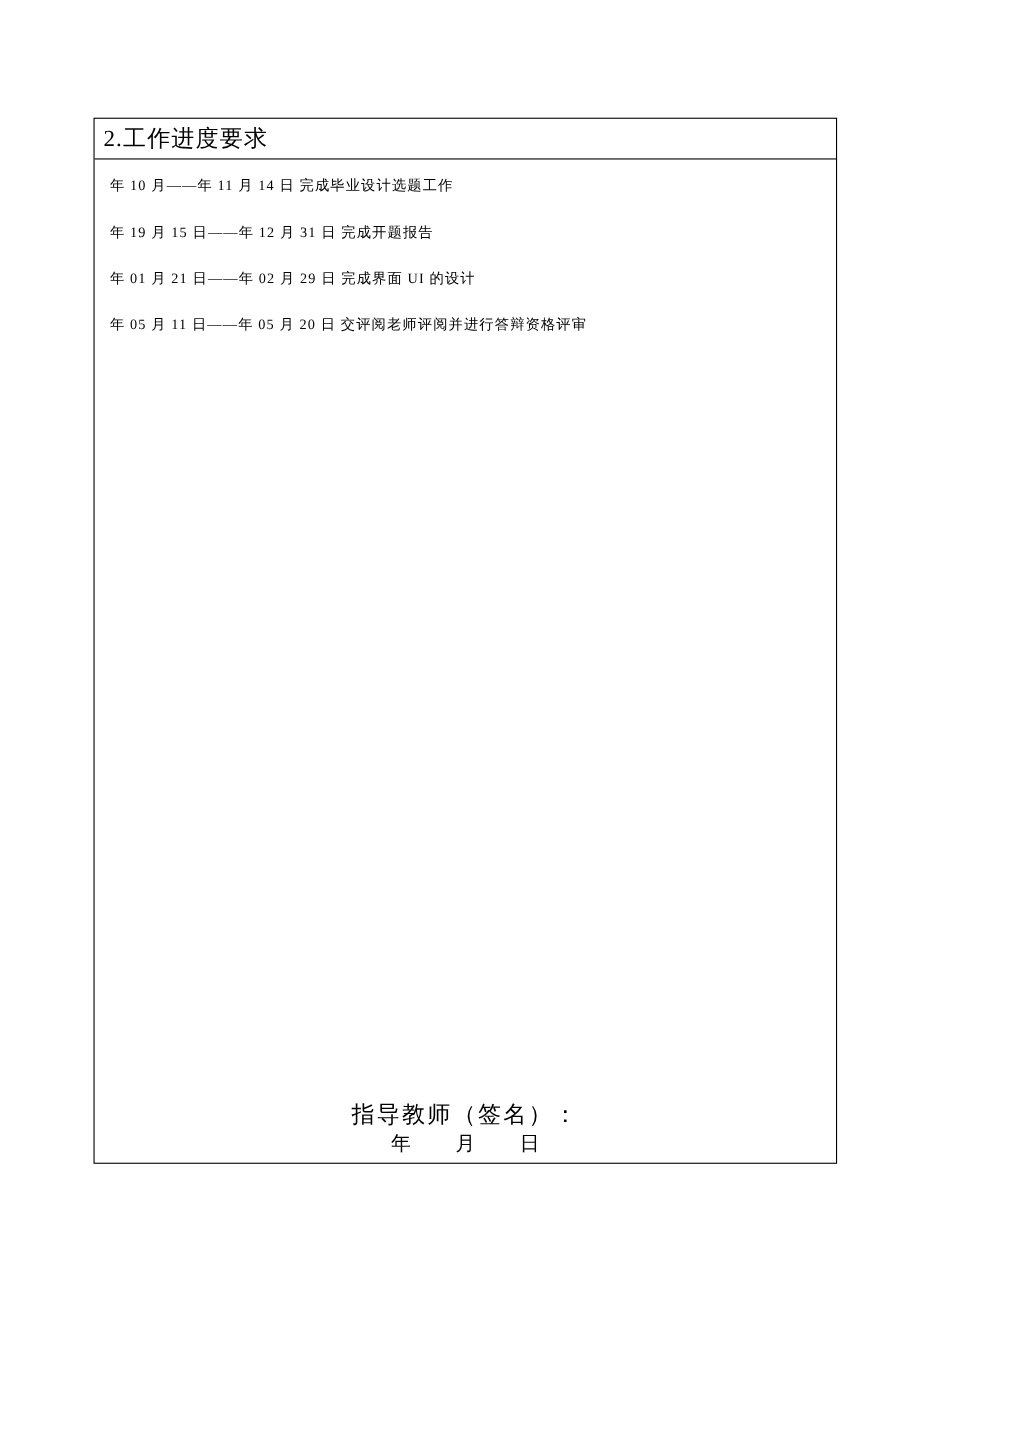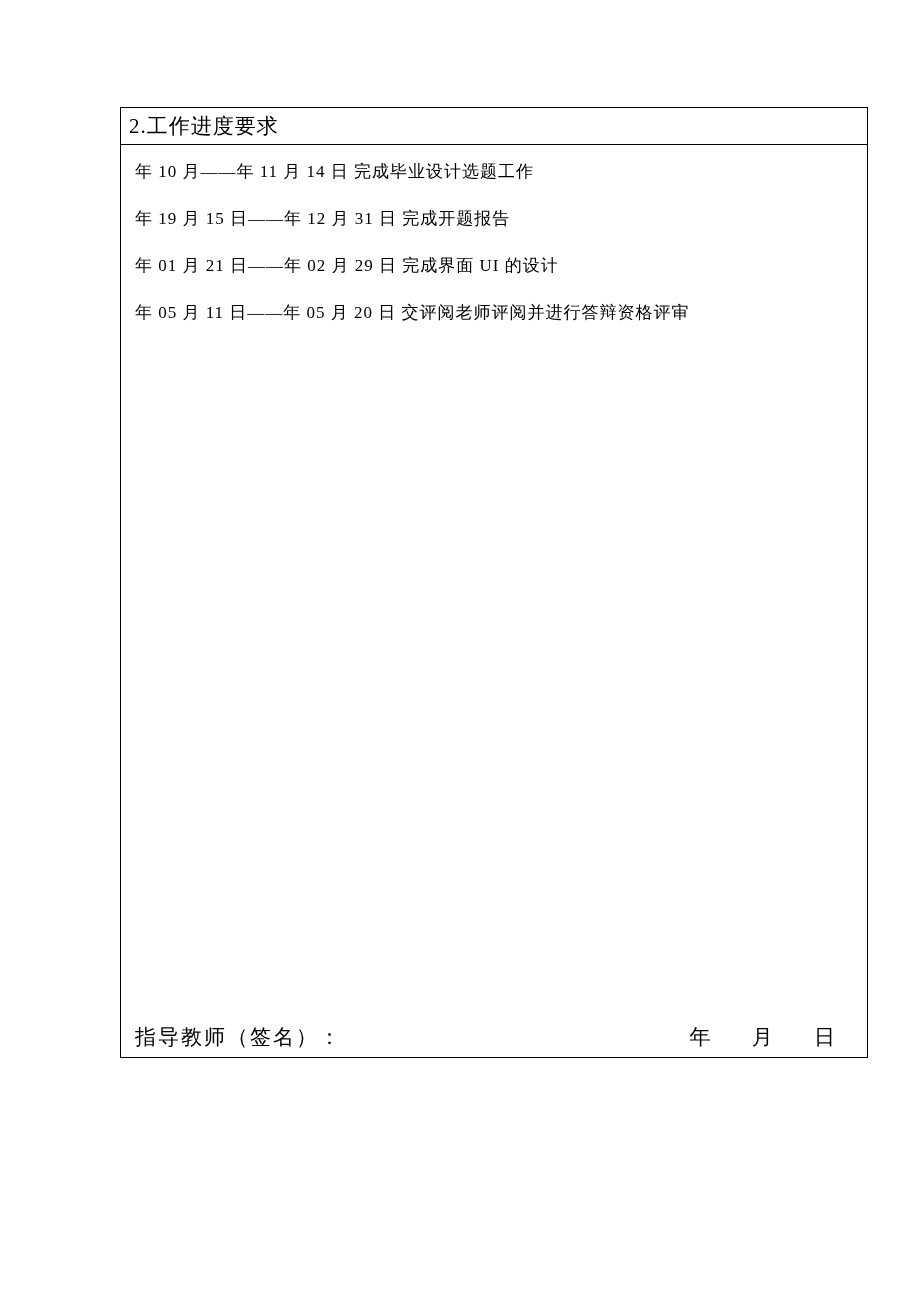--- a/index.html
+++ b/index.html
@@ -8,58 +8,58 @@
       padding: 0;
     }
     body {
       width: 920px;
       height: 1302px;
       background: #ffffff;
       font-family: "SimSun", "宋体", serif;
       padding: 107px 85px 0 85px;
     }
     .document-box {
-      width: 748px;
+      width: 676px;
       border: 1px solid #000000;
-      margin-left: 35px;
     }
     .section-header {
       padding: 4px 8px 4px 8px;
       border-bottom: 1px solid #000000;
       font-size: 21px;
       font-weight: normal;
       letter-spacing: 1px;
     }
     .section-body {
       padding: 15px 14px 0 14px;
       min-height: 912px;
       position: relative;
     }
     .schedule-line {
-      font-size: 17px;
+      font-size: 13px;
       margin-bottom: 24px;
       letter-spacing: 1px;
       white-space: nowrap;
     }
     .signature-row {
       position: absolute;
       bottom: 6px;
       left: 14px;
       right: 14px;
       display: flex;
       justify-content: space-between;
       align-items: center;
       font-size: 21px;
       letter-spacing: 2px;
+      flex-direction: column;
     }
     .signature-label {
       font-size: 21px;
     }
     .date-fields {
-      font-size: 21px;
+      font-size: 18px;
       letter-spacing: 0;
     }
     .date-fields span {
       display: inline-block;
       margin: 0 18px 0 18px;
     }
   </style>
 </head>
 <body>
 

